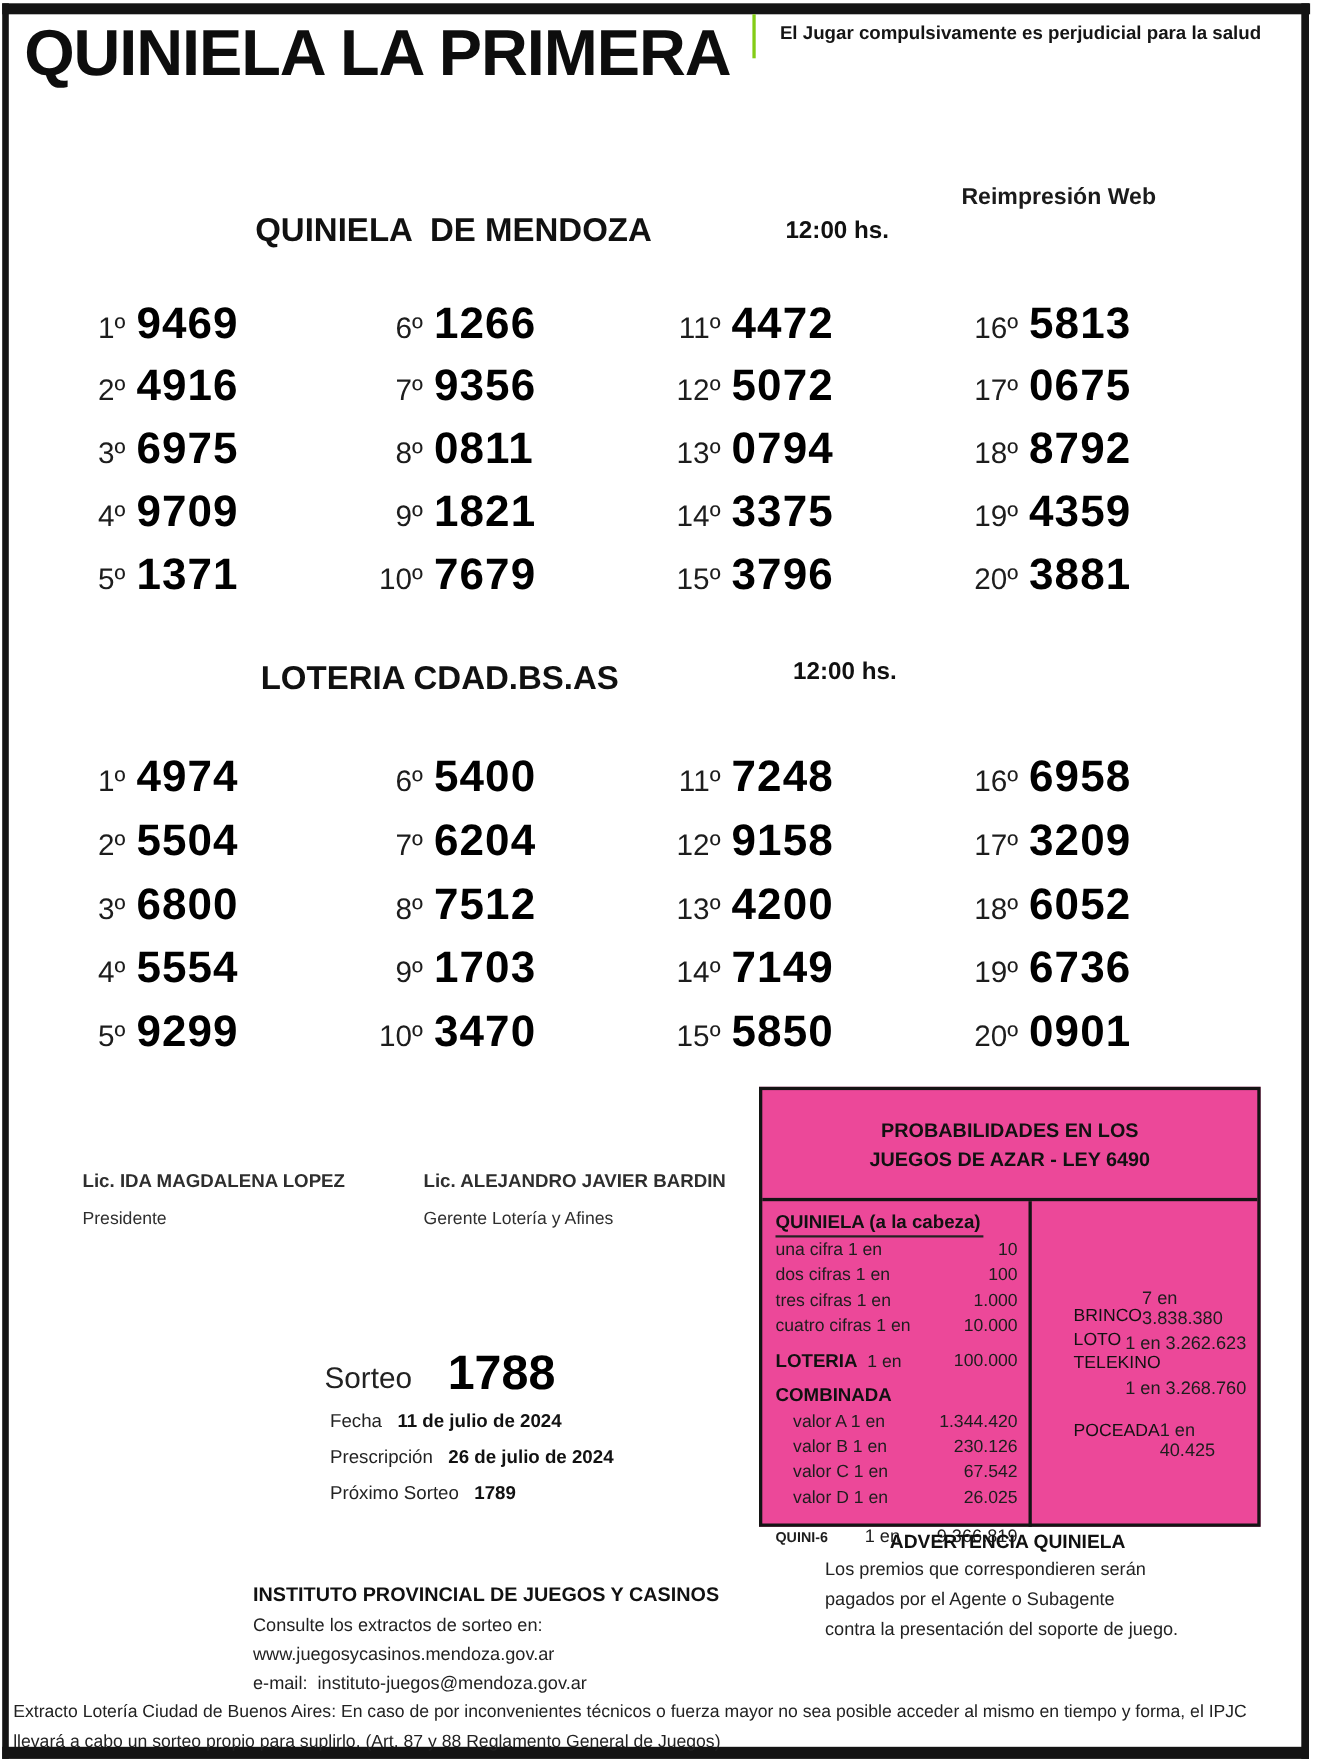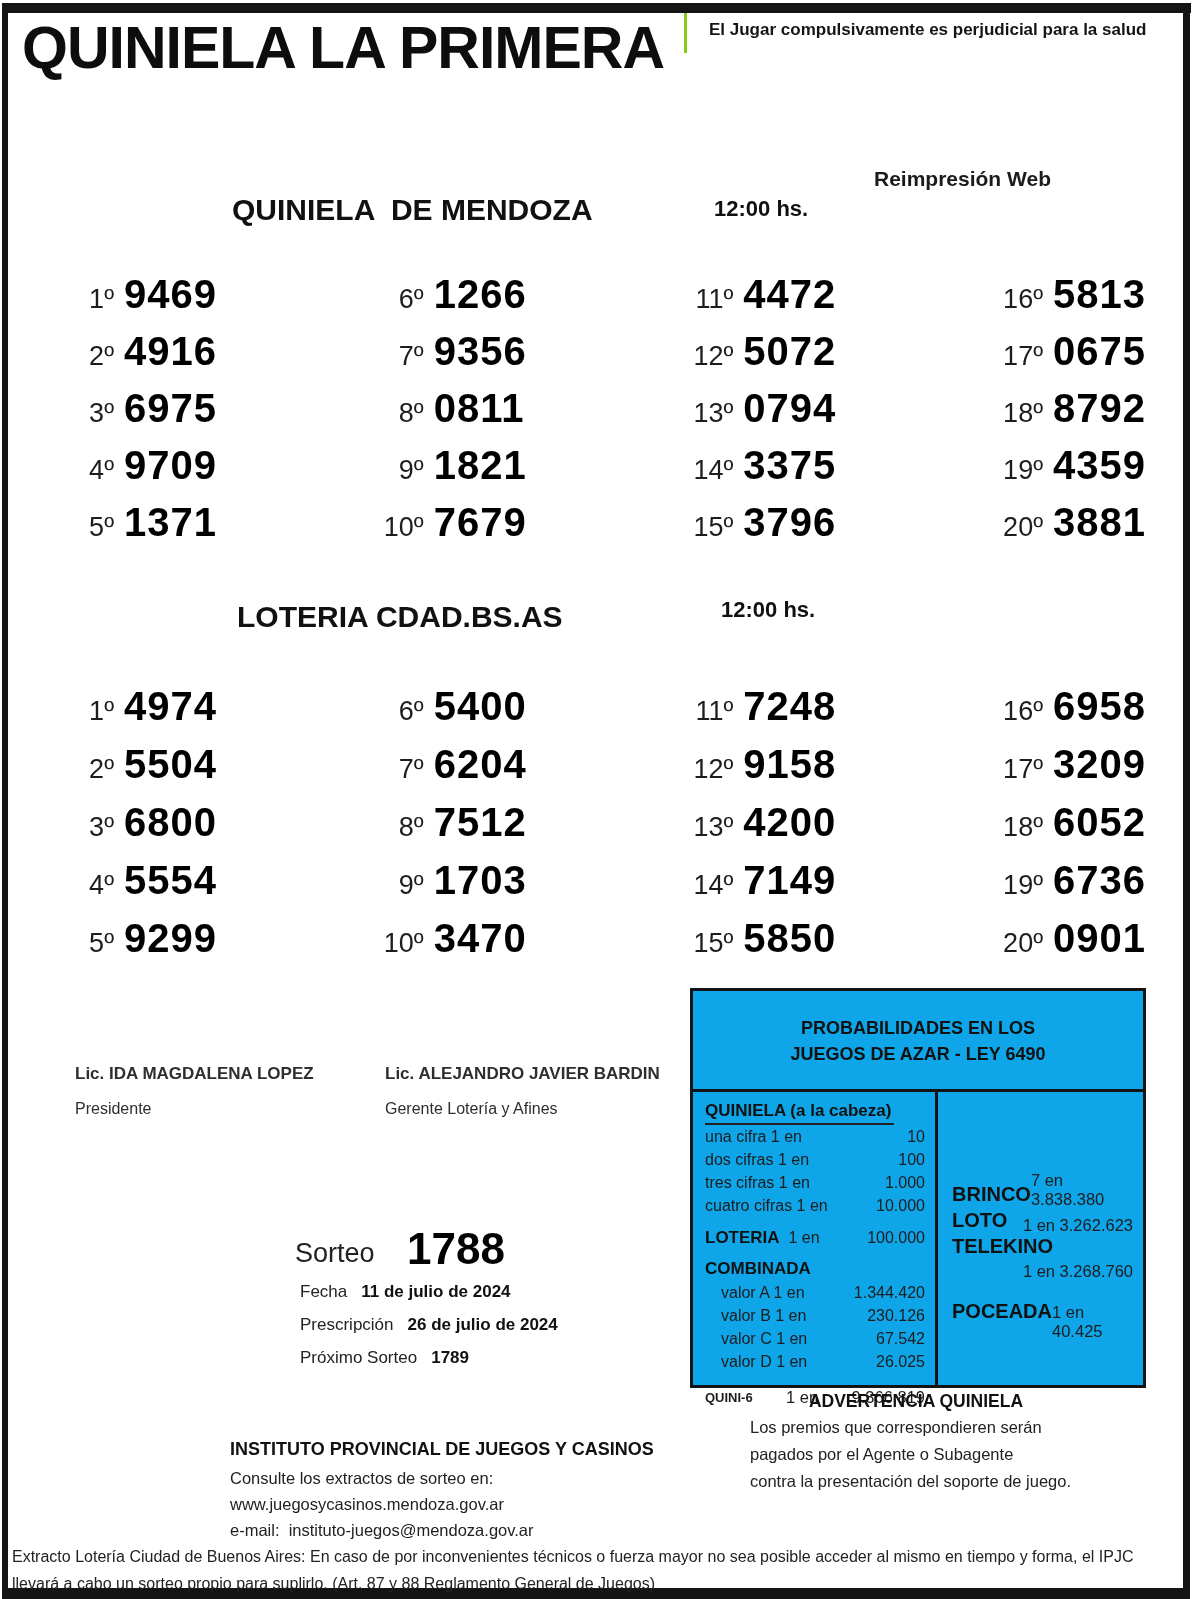--- a/index.html
+++ b/index.html
@@ -17,56 +17,56 @@
   .warntext{padding:7px 0 0 22px;font-size:17px;font-weight:700;color:#151515;}
   .reimp{left:874px;top:167px;font-size:21px;font-weight:700;}
 
   .sec-head{font-size:30px;font-weight:700;white-space:pre;color:#111;}
   .sec-time{font-size:22px;font-weight:700;color:#111;}
   .head-mendoza{left:232px;top:193px;}
   .time-mendoza{left:714px;top:196px;}
   .head-caba{left:237px;top:600px;}
   .time-caba{left:721px;top:597px;}
 
-  .grid{position:absolute;left:64px;width:1082px;display:grid;grid-template-columns:repeat(3,1fr);grid-auto-flow:column;}
+  .grid{position:absolute;left:64px;width:1082px;display:grid;grid-template-columns:repeat(4,1fr);grid-auto-flow:column;}
   .grid-mendoza{top:272px;grid-template-rows:repeat(5,57px);}
   .grid-caba{top:684px;grid-template-rows:repeat(5,58px);}
   .cell{display:flex;align-items:baseline;}
   .ord{flex:none;width:50px;text-align:right;font-size:27px;color:#1d1d1d;}
   .num{margin-left:10px;font-size:40px;font-weight:700;letter-spacing:1px;color:#000;}
 
   .sig-name{font-size:17px;font-weight:700;color:#2e2e2e;}
   .sig-role{font-size:16px;color:#2e2e2e;}
   .sig1n{left:75px;top:1064px;}  .sig1r{left:75px;top:1100px;}
   .sig2n{left:385px;top:1064px;} .sig2r{left:385px;top:1100px;}
 
   .sorteo-label{left:295px;top:1238px;font-size:27px;color:#222;}
   .sorteo-num{left:407px;top:1224px;font-size:44px;font-weight:700;color:#000;}
   .info-row{display:flex;gap:14px;font-size:17px;color:#222;}
   .info-row b{color:#111;}
   .row-fecha{left:300px;top:1282px;}
   .row-presc{left:300px;top:1315px;}
   .row-prox{left:300px;top:1348px;}
 
-  .prob-box{left:690px;top:988px;width:456px;height:400px;border:3px solid #141414;box-sizing:border-box;background:#0ea5e9;}
+  .prob-box{left:690px;top:988px;width:456px;height:400px;border:3px solid #141414;box-sizing:border-box;background:#ec4899;}
   .prob-header{height:101px;border-bottom:3px solid #141414;box-sizing:border-box;text-align:center;padding-top:24px;font-weight:700;font-size:18px;line-height:26px;color:#111;}
   .prob-body{display:flex;height:296px;}
   .prob-left{flex:none;width:245px;border-right:3px solid #141414;box-sizing:border-box;padding:7px 10px 4px 12px;}
   .prob-right{flex:1;padding:76px 10px 0 14px;box-sizing:border-box;}
   .psub{font-size:17px;font-weight:700;line-height:24px;color:#111;}
   .underline{border-bottom:2px solid #222;width:fit-content;padding-right:3px;}
   .prow{display:flex;justify-content:space-between;font-size:16px;line-height:23px;color:#1d1d1d;}
   .indent .prow{padding-left:16px;}
   .mt9{margin-top:9px;}
   .mt7{margin-top:7px;}
   .quini{margin-top:13px;font-size:16.5px;}
   .quini b{font-size:13px;}
   .game{margin-bottom:3px;}
   .g-split{display:flex;justify-content:space-between;align-items:flex-end;}
-  .gname{font-size:20px;font-weight:700;color:#111;}
+  .gname{font-size:16px;font-weight:400;color:#111;margin-left:24px;}
   .godds{font-size:16.5px;color:#1d1d1d;position:relative;top:3px;}
   .g-stack .godds{display:block;text-align:right;margin-top:1px;}
   .g-inline{display:flex;justify-content:space-between;align-items:baseline;margin-top:22px;}
   .g-inline .godds{top:0;}
 
   .adv-title{left:748px;top:1391px;width:336px;text-align:center;font-size:17.5px;font-weight:700;color:#111;}
   .adv-lines{left:750px;top:1414px;width:360px;font-size:16.5px;line-height:27px;color:#222;}
 
   .inst{left:230px;top:1436px;font-size:16.5px;line-height:26px;color:#222;}
   .inst-name{font-size:18px;font-weight:700;color:#111;margin-bottom:3px;}

